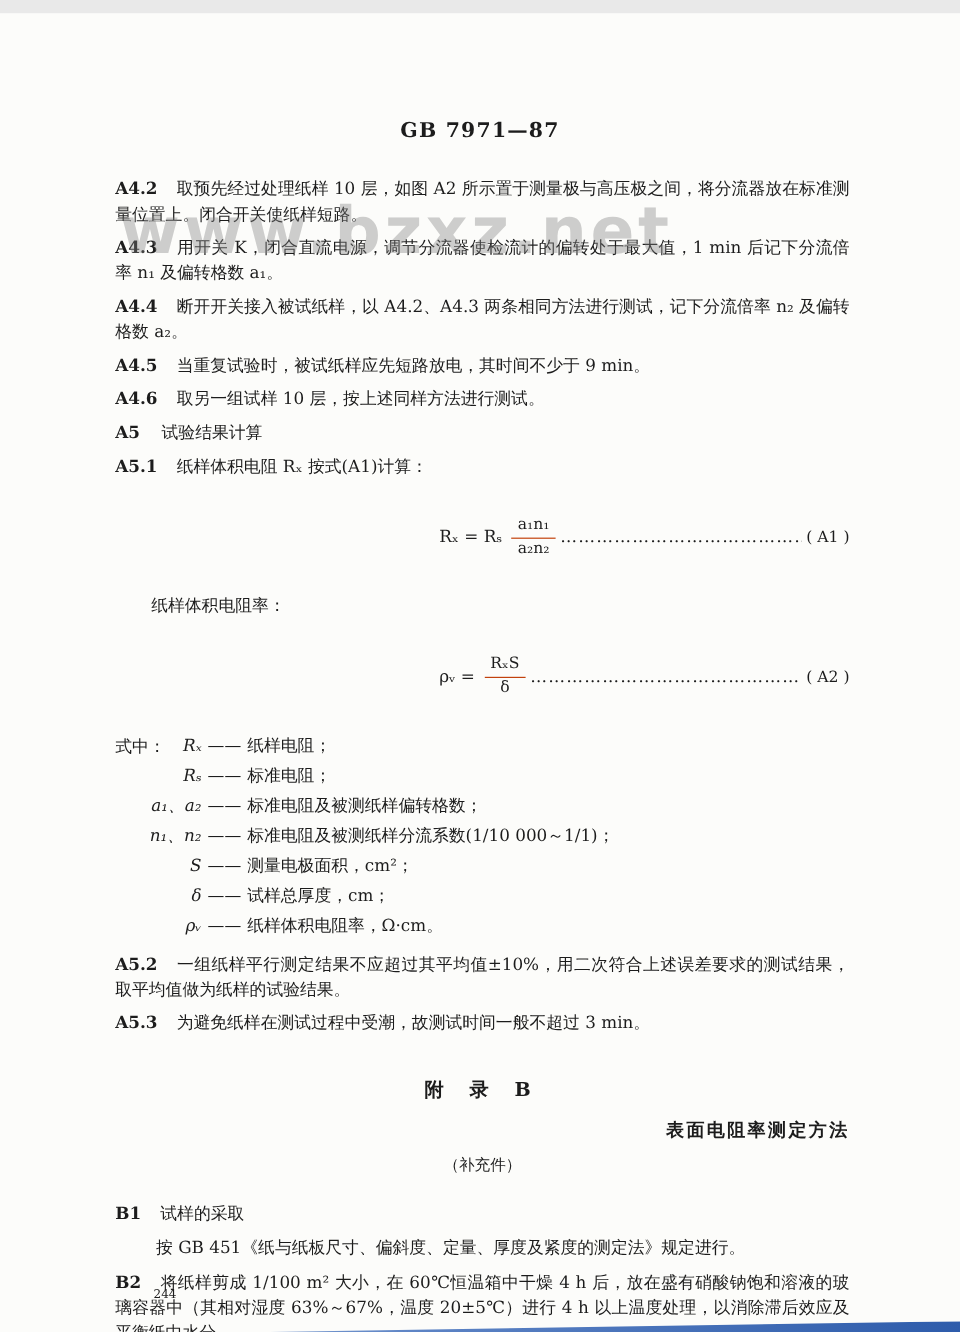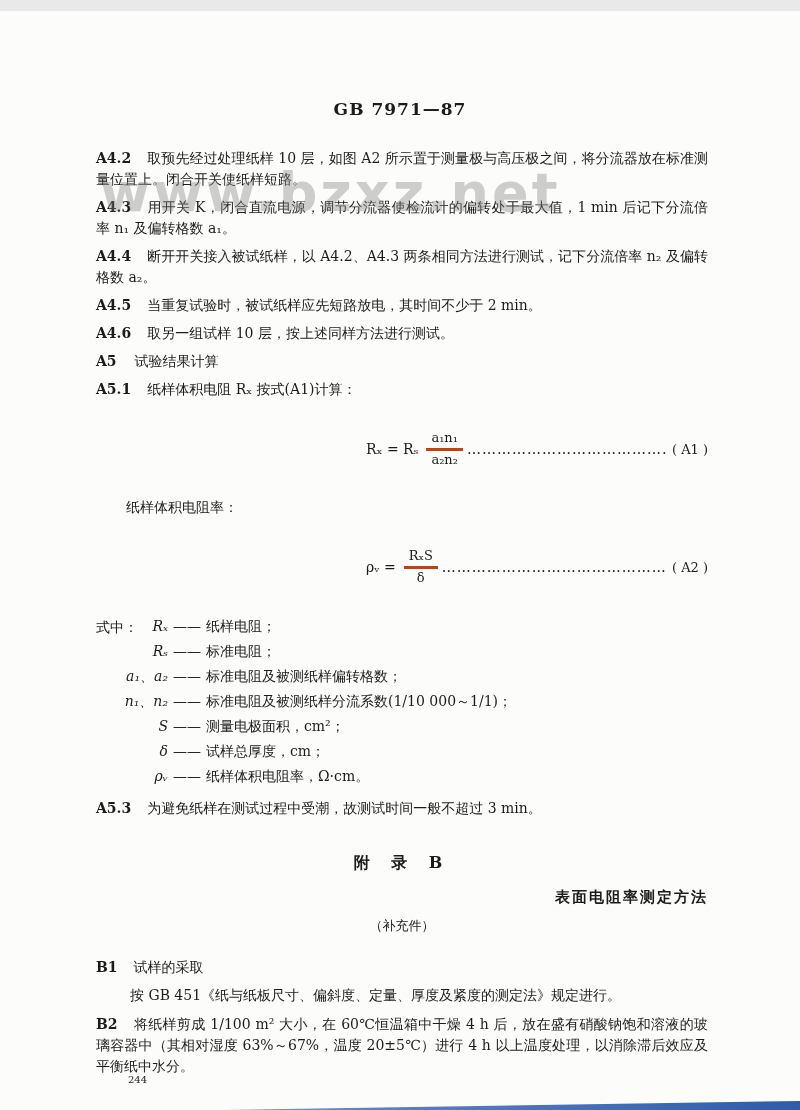--- a/index.html
+++ b/index.html
@@ -25,21 +25,21 @@
   }
   .content { padding: 22px 92px 0 96px; }
   .para { margin: 7px 0; line-height: 1.5; text-align: justify; }
   .plabel { font-weight: bold; margin-right: 16px; white-space: nowrap; }
   .clause-heading .plabel { margin-right: 18px; }
   
   .formula-row { display: flex; align-items: center; margin: 30px 0 28px; }
   .f-indent { flex: 0 0 270px; }
   .f-body { display: inline-flex; align-items: center; white-space: nowrap; }
   .frac { display: inline-flex; flex-direction: column; text-align: center; margin-left: 8px; font-size: 13px; line-height: 1.3; }
-  .frac .num { border-bottom: 3px solid #c2410c; padding: 0 5px 1px; }
+  .frac .num { border-bottom: 1px solid #c2410c; padding: 0 5px 1px; }
   .frac .den { padding-top: 1px; }
   .f-dots { flex: 1 1 auto; overflow: hidden; white-space: nowrap; margin: 0 4px; letter-spacing: 1px; }
   .f-label { flex: 0 0 auto; font-size: 13px; white-space: nowrap; }
   .formula-intro { margin: 26px 0 0 30px; line-height: 1.5; }
   
   .where { position: relative; margin: 12px 0 10px; line-height: 1.65; }
   .where-prefix { position: absolute; left: 0; top: 1px; }
   .where-row { display: flex; margin: 2px 0; }
   .w-term { flex: 0 0 72px; text-align: right; font-style: italic; white-space: nowrap; }
   .w-dash { flex: 0 0 auto; padding: 0 5px; }
@@ -81,21 +81,21 @@
 
     <p class="para">
       <span class="plabel">A4.3</span><span>用开关 K，闭合直流电源，调节分流器使检流计的偏转处于最大值，1 min 后记下分流倍率 n₁ 及偏转格数 a₁。</span>
     </p>
 
     <p class="para">
       <span class="plabel">A4.4</span><span>断开开关接入被试纸样，以 A4.2、A4.3 两条相同方法进行测试，记下分流倍率 n₂ 及偏转格数 a₂。</span>
     </p>
 
     <p class="para">
-      <span class="plabel">A4.5</span><span>当重复试验时，被试纸样应先短路放电，其时间不少于 2 min。</span>
+      <span class="plabel">A4.5</span><span>当重复试验时，被试纸样应先短路放电，其时间不少于 9 min。</span>
     </p>
 
     <p class="para">
       <span class="plabel">A4.6</span><span>取另一组试样 10 层，按上述同样方法进行测试。</span>
     </p>
 
     <p class="para clause-heading">
       <span class="plabel">A5</span><span>试验结果计算</span>
     </p>
 
@@ -163,20 +163,23 @@
         <span class="w-dash">——</span>
         <span class="w-def">试样总厚度，cm；</span>
       </div>
       <div class="where-row">
         <span class="w-term">ρᵥ</span>
         <span class="w-dash">——</span>
         <span class="w-def">纸样体积电阻率，Ω·cm。</span>
       </div>
     </div>
 
+    <p class="para">
+      <span class="plabel">A5.2</span><span>一组纸样平行测定结果不应超过其平均值±10%，用二次符合上述误差要求的测试结果，取平均值做为纸样的试验结果。</span>
+    </p>
 
     <p class="para">
       <span class="plabel">A5.3</span><span>为避免纸样在测试过程中受潮，故测试时间一般不超过 3 min。</span>
     </p>
 
     <div class="appendix-title">附 录 B</div>
     <div class="appendix-subtitle">表面电阻率测定方法</div>
     <div class="appendix-note">（补充件）</div>
 
     <p class="para" style="margin-top:22px;">

